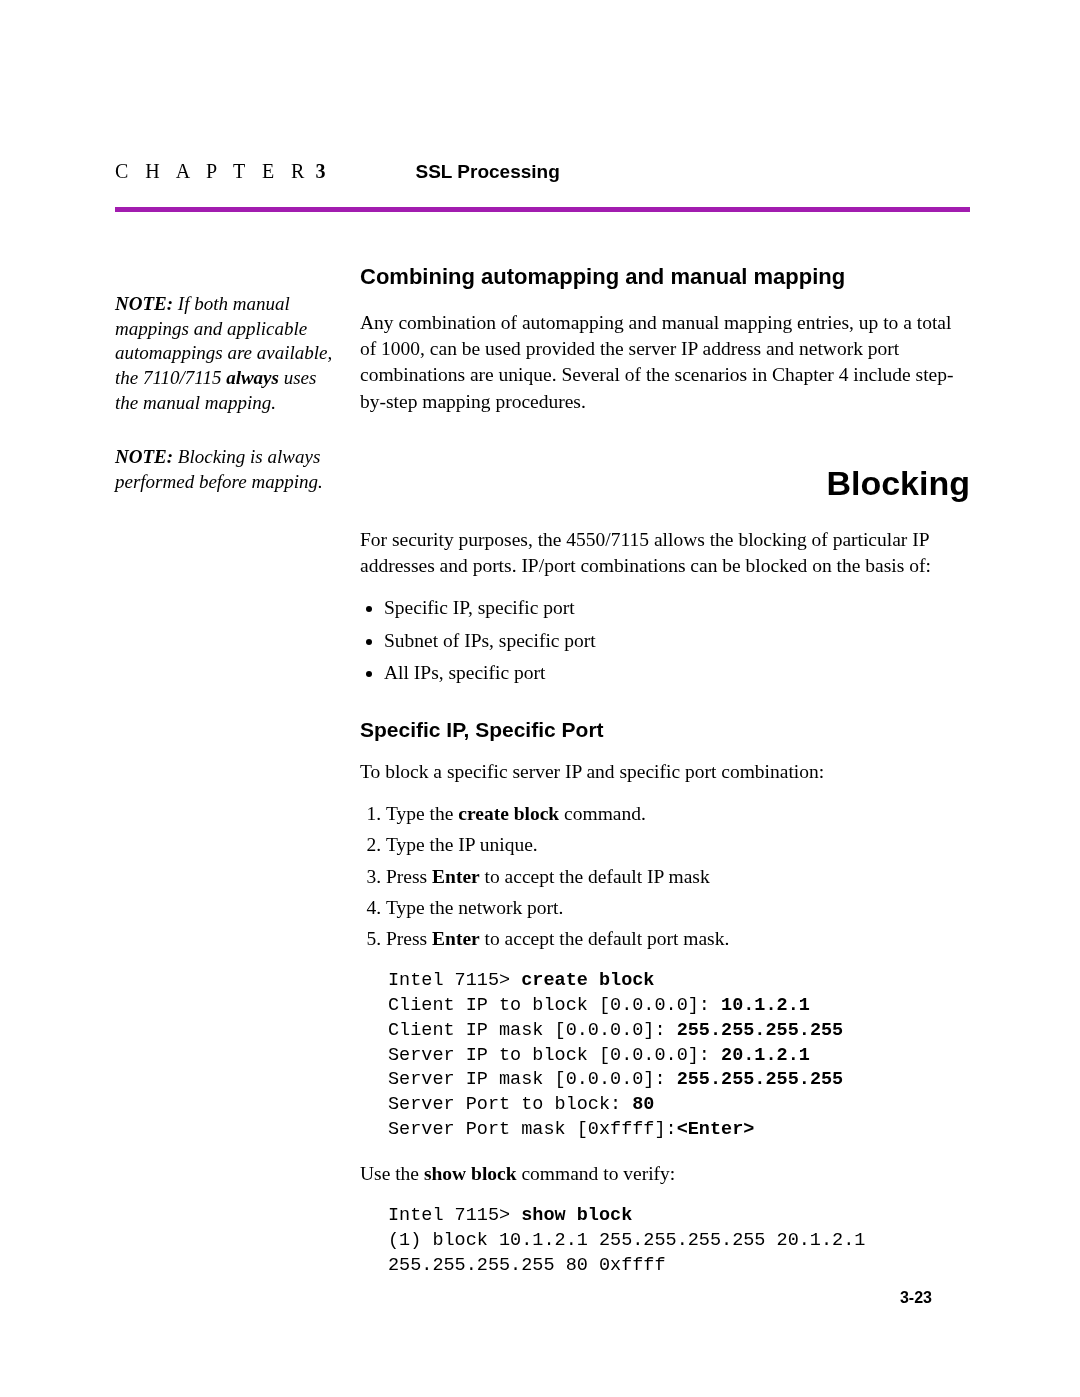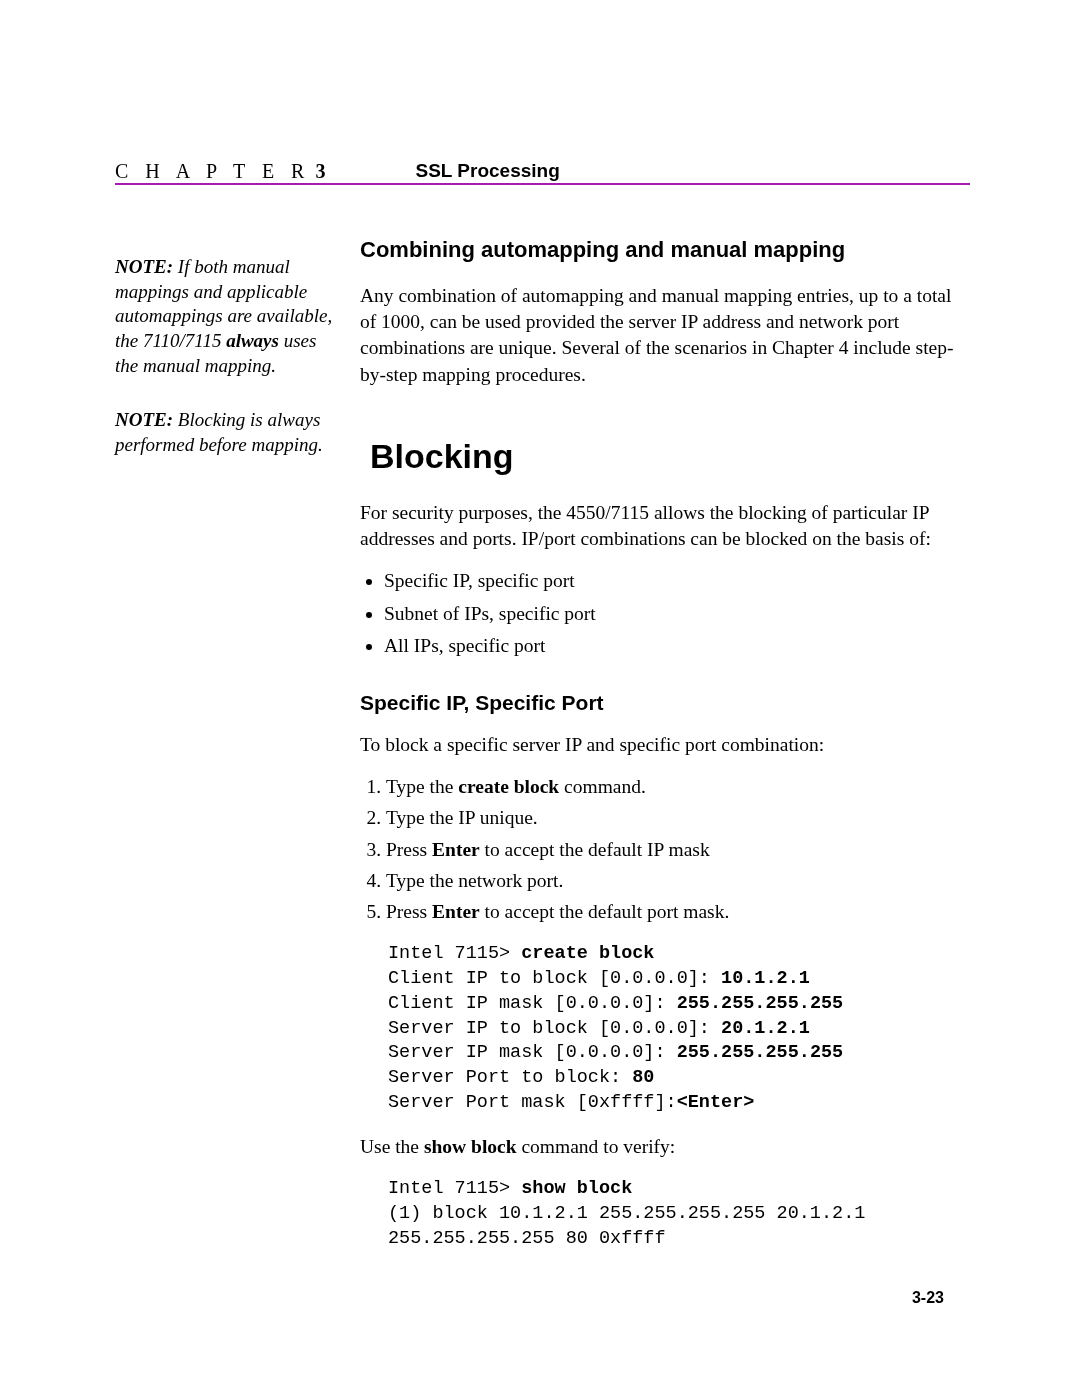--- a/index.html
+++ b/index.html
@@ -12,23 +12,23 @@
   .page {
     box-sizing: border-box;
     width: 1080px;
     min-height: 1397px;
     padding: 160px 110px 90px 115px;
     position: relative;
   }
   .running-head {
     display: flex;
     gap: 90px;
-    align-items: flex-start;
-    border-bottom: 2px solid #a21caf;
-    padding-bottom: 0;
+    align-items: center;
+    border-bottom: 5px solid #a21caf;
+    padding-bottom: 24px;
     margin-bottom: 50px;
     font-size: 20px;
   }
   .chapter-label {
     font-family: "Times New Roman", Times, serif;
     letter-spacing: 6px;
   }
   .chapter-number {
     letter-spacing: normal;
     font-weight: bold;
@@ -66,20 +66,21 @@
     font-family: Liberation Sans, sans-serif;
     font-weight: bold;
     font-size: 22px;
     margin: 0 0 18px 0;
   }
   .h1 {
     font-family: Arial, Helvetica, sans-serif;
     font-weight: bold;
     font-size: 34px;
     margin: 46px 0 20px 10px;
+    text-align: right;
   }
   .h3 {
     font-family: Arial, Helvetica, sans-serif;
     font-weight: bold;
     font-size: 21px;
     margin: 30px 0 14px 0;
   }
   .para {
     margin: 0 0 16px 0;
   }
@@ -104,21 +105,21 @@
     font-family: "Courier New", Courier, monospace;
     font-size: 18.5px;
     white-space: pre;
     margin: 8px 0 18px 28px;
     line-height: 1.35;
   }
   .code-block .b { font-weight: bold; }
   .page-number {
     position: absolute;
     bottom: 90px;
-    right: 136px;
+    right: 148px;
     font-family: Arial, Helvetica, sans-serif;
     font-weight: bold;
     font-size: 16px;
   }
 </style>
 </head>
 <body>
 
 <div class="page">
 
@@ -127,21 +128,21 @@
       <span class="chapter-label">C H A P T E R</span>
       <span> </span>
       <span class="chapter-number">3</span>
     </div>
     <div class="chapter-title">SSL Processing</div>
   </div>
 
   <div class="columns">
 
     <aside class="sidebar">
-      <div class="note" style="margin-top:20px;">
+      <div class="note" style="margin-top:30px;">
         <span class="note-label">NOTE:</span><span>  If both manual mappings and applicable automappings are available, the 7110/7115 </span><span class="always-bold">always</span><span> uses the manual mapping.</span>
       </div>
       <div class="note" style="margin-top:16px;">
         <span class="note-label">NOTE:</span><span>  Blocking is always performed before mapping.</span>
       </div>
     </aside>
 
     <main class="main">
 
       <h2 class="h2">Combining automapping and manual mapping</h2>

